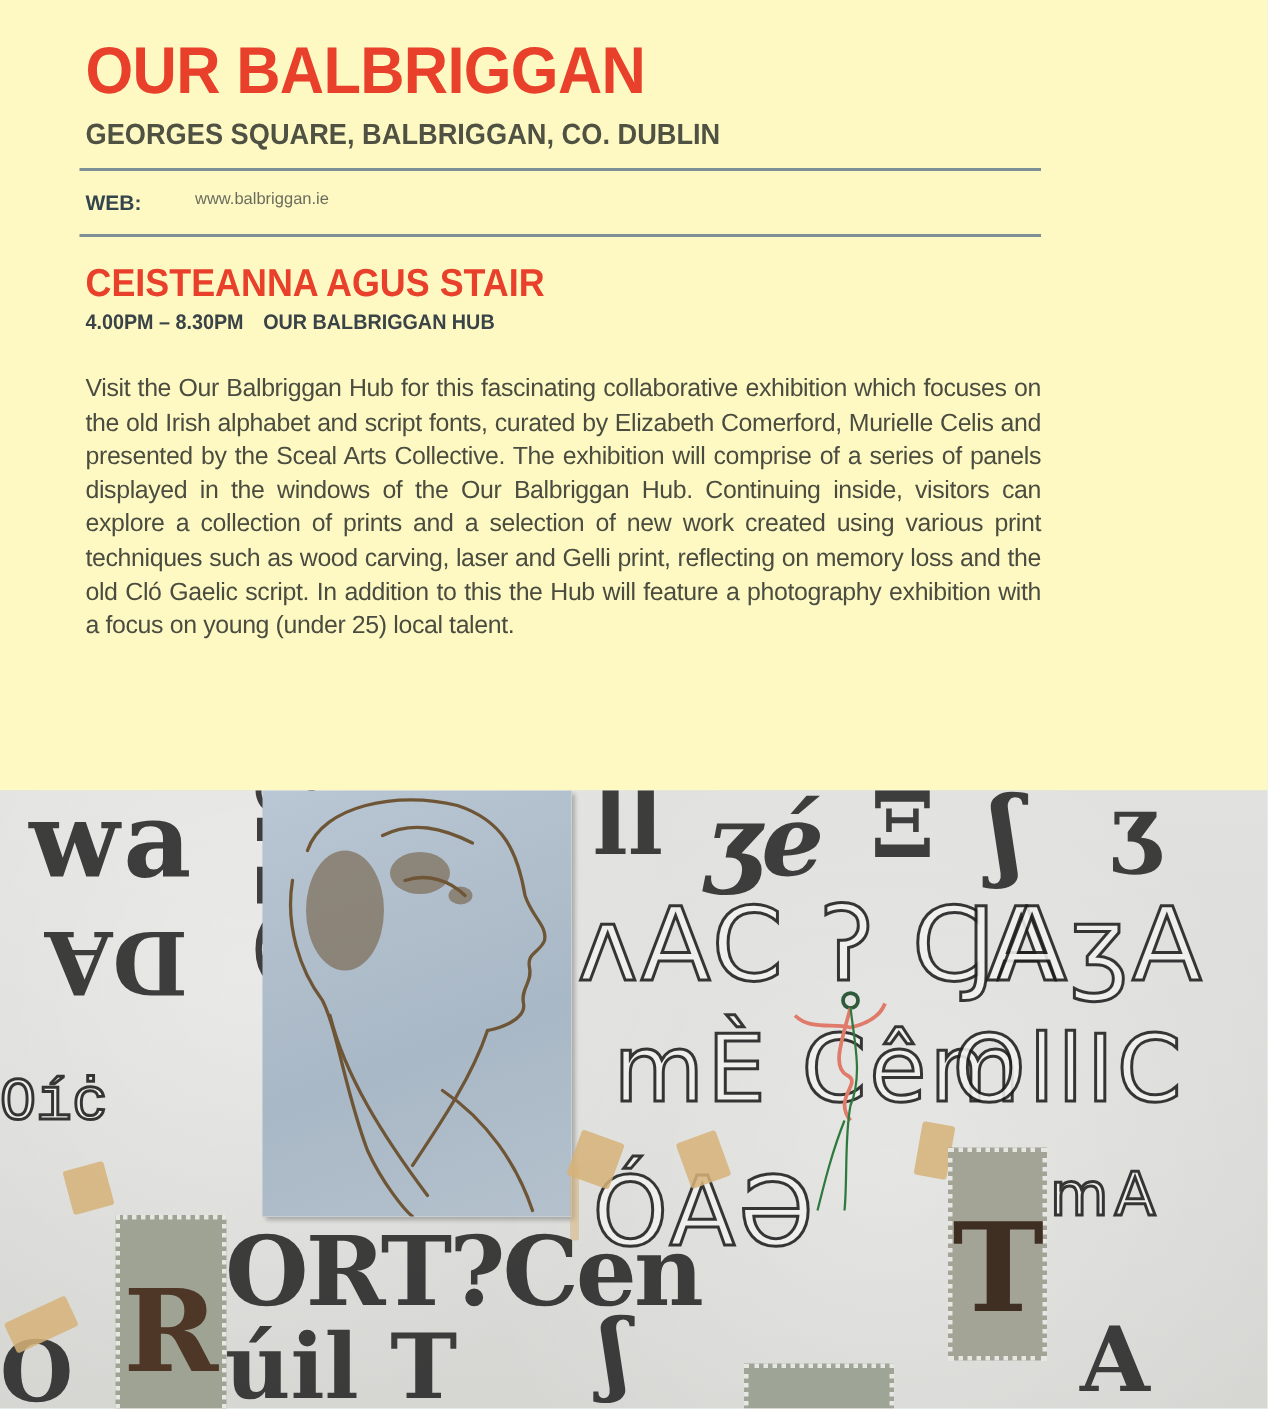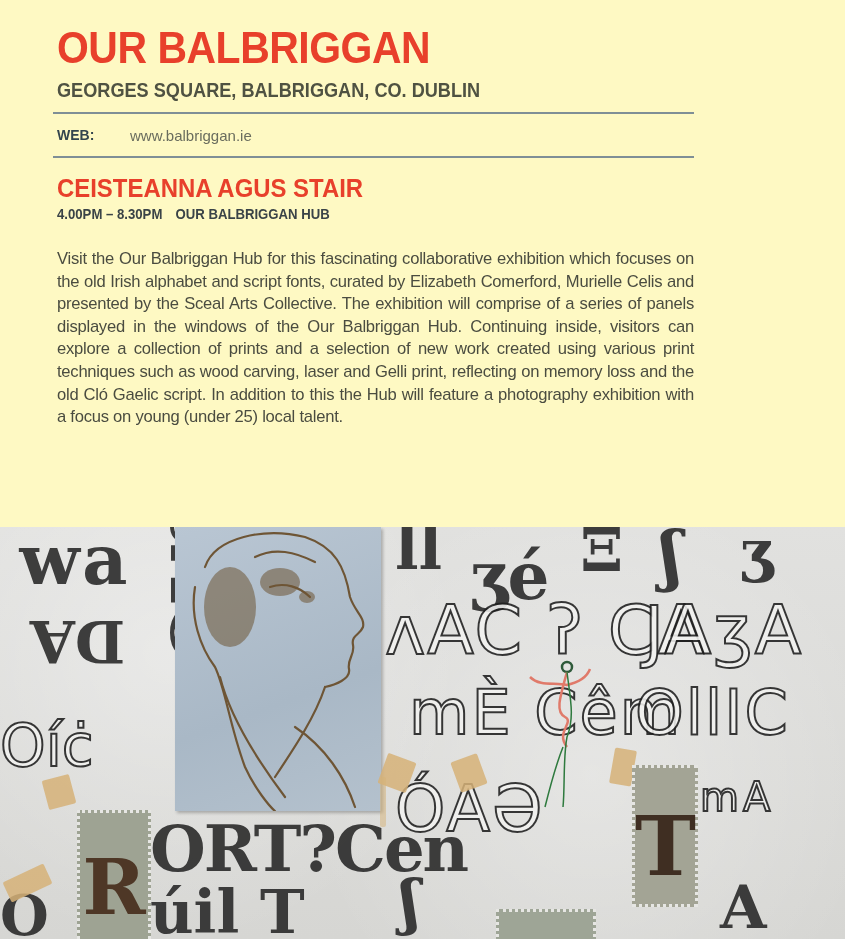--- a/index.html
+++ b/index.html
@@ -22,21 +22,21 @@
     .rule { position: absolute; left: 53px; width: 641px; height: 2px; background: #7F8F96; }
     .rule.r1 { top: 112px; }
     .rule.r2 { top: 156px; }
 
     .web-label {
       position: absolute; left: 57px; top: 127px;
       font-weight: 700; font-size: 14px; color: #33454D; white-space: nowrap;
     }
     .web-url {
       position: absolute; left: 130px; top: 127px;
-      font-size: 15px; color: #6A6D5E; white-space: nowrap;
+      font-size: 11px; color: #6A6D5E; white-space: nowrap;
     }
 
     .event-title {
       position: absolute; left: 57px; top: 172px;
       font-weight: 700; font-size: 26px; color: #E8402B; line-height: 32px;
       transform: scaleX(0.92); transform-origin: left center; white-space: nowrap;
     }
     .event-meta {
       position: absolute; left: 57px; top: 206px;
       font-weight: 700; font-size: 14px; color: #3A4347; white-space: nowrap;
@@ -106,21 +106,21 @@
   </div>
   <p class="event-desc">Visit the Our Balbriggan Hub for this fascinating collaborative exhibition which focuses on the old Irish alphabet and script fonts, curated by Elizabeth Comerford, Murielle Celis and presented by the Sceal Arts Collective. The exhibition will comprise of a series of panels displayed in the windows of the Our Balbriggan Hub. Continuing inside, visitors can explore a collection of prints and a selection of new work created using various print techniques such as wood carving, laser and Gelli print, reflecting on memory loss and the old Cló Gaelic script. In addition to this the Hub will feature a photography exhibition with a focus on young (under 25) local talent.</p>
 </div>
 
 <div class="artwork">
   <div class="paper-texture"></div>
 
   <div class="glyph rot" style="left:20px; top:10px; font-size:70px;">ɐʍ</div>
   <div class="glyph rot" style="left:115px; top:20px; font-size:72px; transform:rotate(90deg);">cAO</div>
   <div class="glyph" style="left:30px; top:85px; font-size:58px; transform:rotate(180deg);">DA</div>
-  <div class="glyph outline" style="left:0px; top:190px; font-size:58px;">Oíċ</div>
+  <div class="glyph outline" style="left:0px; top:190px; font-size:40px;font-family:Liberation Mono, monospace;">Oíċ</div>
   <div class="glyph" style="left:0px; top:360px; font-size:56px;">O</div>
 
   <div class="portrait">
     <svg width="206" height="284" viewBox="0 0 206 284">
       <g fill="none" stroke="#6E5535" stroke-width="2.2" stroke-linecap="round">
         <path d="M30 40 C40 10, 90 0, 130 10 C160 20, 170 40, 175 70 C180 85, 190 90, 188 100 C185 108, 176 108, 178 118 C180 128, 172 132, 174 142 C176 152, 160 158, 150 160"></path>
         <path d="M80 30 C100 20, 120 25, 140 35"></path>
         <path d="M95 60 C110 55, 125 60, 135 70"></path>
         <path d="M20 60 C15 90, 25 120, 40 140 C50 160, 55 200, 70 240 C80 262, 95 280, 100 284"></path>
         <path d="M45 150 C55 190, 80 230, 110 270"></path>
@@ -129,21 +129,21 @@
       </g>
       <g fill="#6E5535" opacity="0.55">
         <ellipse cx="55" cy="80" rx="26" ry="40"></ellipse>
         <ellipse cx="105" cy="55" rx="20" ry="14"></ellipse>
         <ellipse cx="132" cy="70" rx="8" ry="6"></ellipse>
       </g>
     </svg>
   </div>
 
   <div class="glyph" style="left:395px; top:-10px; font-size:62px;">ll</div>
-  <div class="glyph" style="left:470px; top:16px; font-size:66px;">ʒé</div>
+  <div class="glyph" style="left:470px; top:0px; font-size:66px;font-style:italic;">ʒé</div>
   <div class="glyph" style="left:580px; top:-8px; font-size:62px;">Ξ</div>
   <div class="glyph" style="left:660px; top:-5px; font-size:66px;">ʃ</div>
   <div class="glyph" style="left:740px; top:-5px; font-size:58px;">ʒ</div>
 
   <div class="glyph outline" style="left:385px; top:70px; font-size:68px; letter-spacing:2px;">ʌAC ʔ CA</div>
   <div class="glyph outline" style="left:600px; top:70px; font-size:68px; letter-spacing:2px;margin-left:44px;">JAʒA</div>
   <div class="glyph outline" style="left:409px; top:155px; font-size:62px; letter-spacing:2px;">mÈ Cêm</div>
   <div class="glyph outline" style="left:635px; top:155px; font-size:62px; letter-spacing:2px;">OllIC</div>
   <div class="glyph outline" style="left:395px; top:250px; font-size:64px; letter-spacing:2px;">ÓAƏ</div>
   <div class="glyph outline" style="left:700px; top:250px; font-size:40px; letter-spacing:4px;">mA</div>

